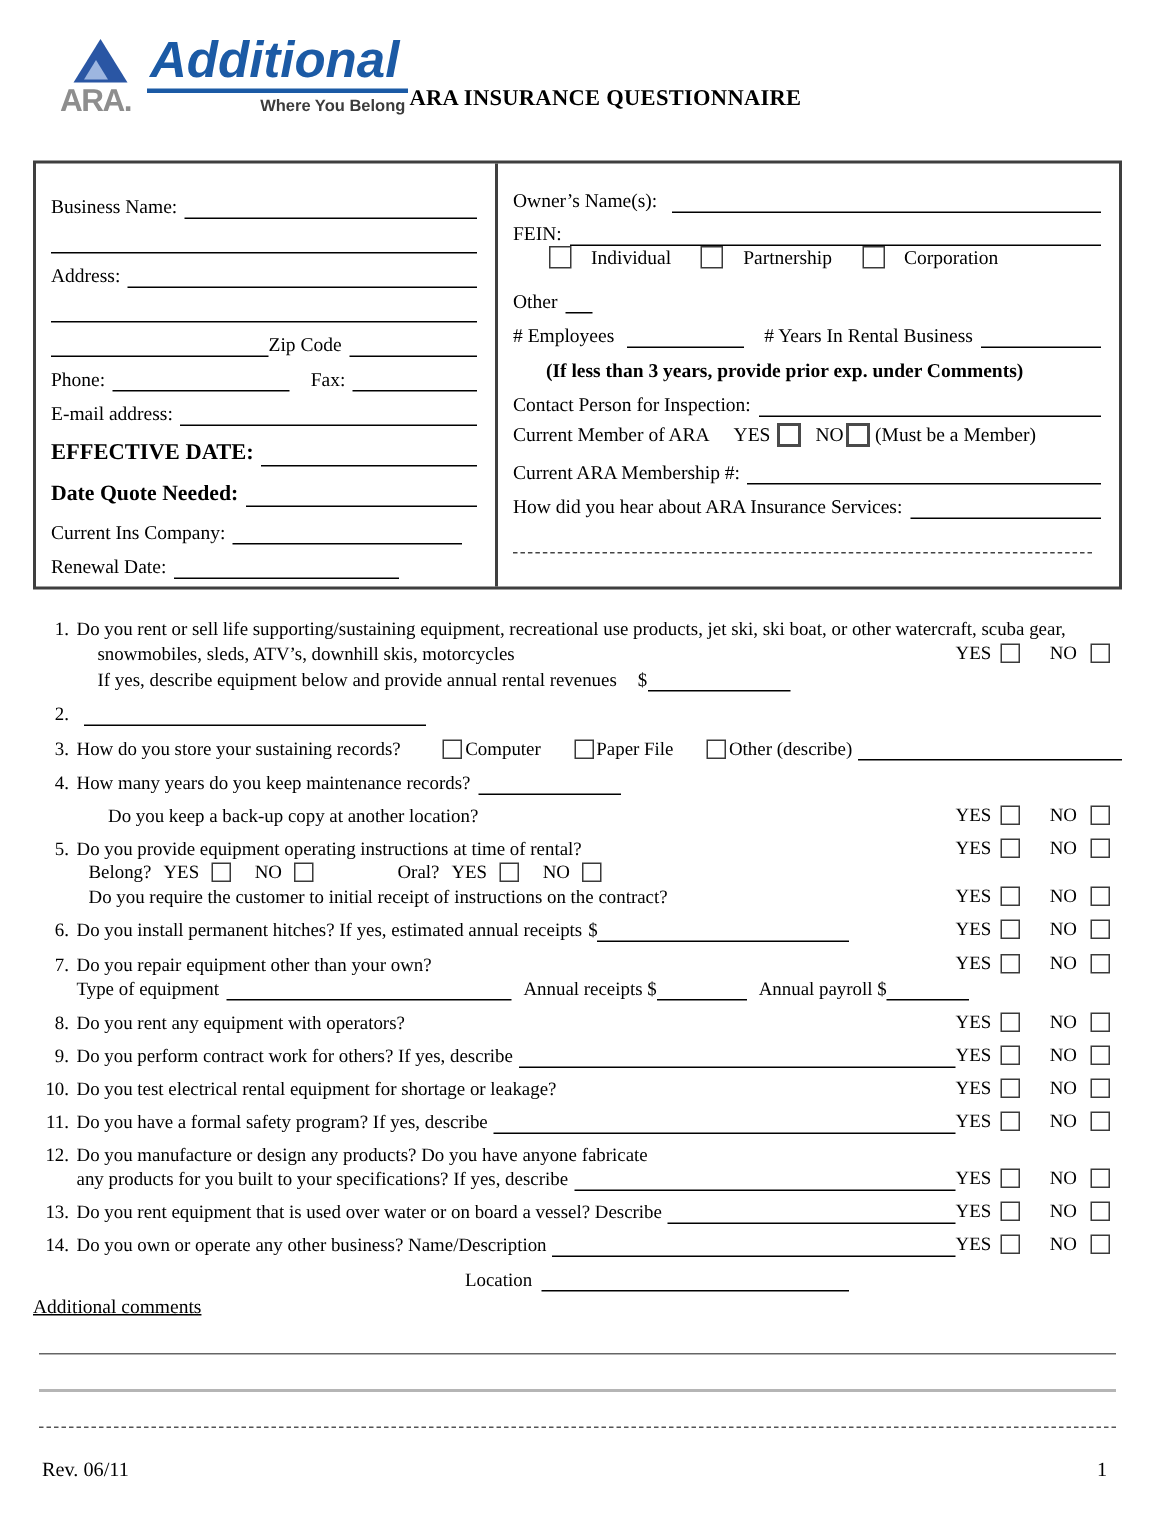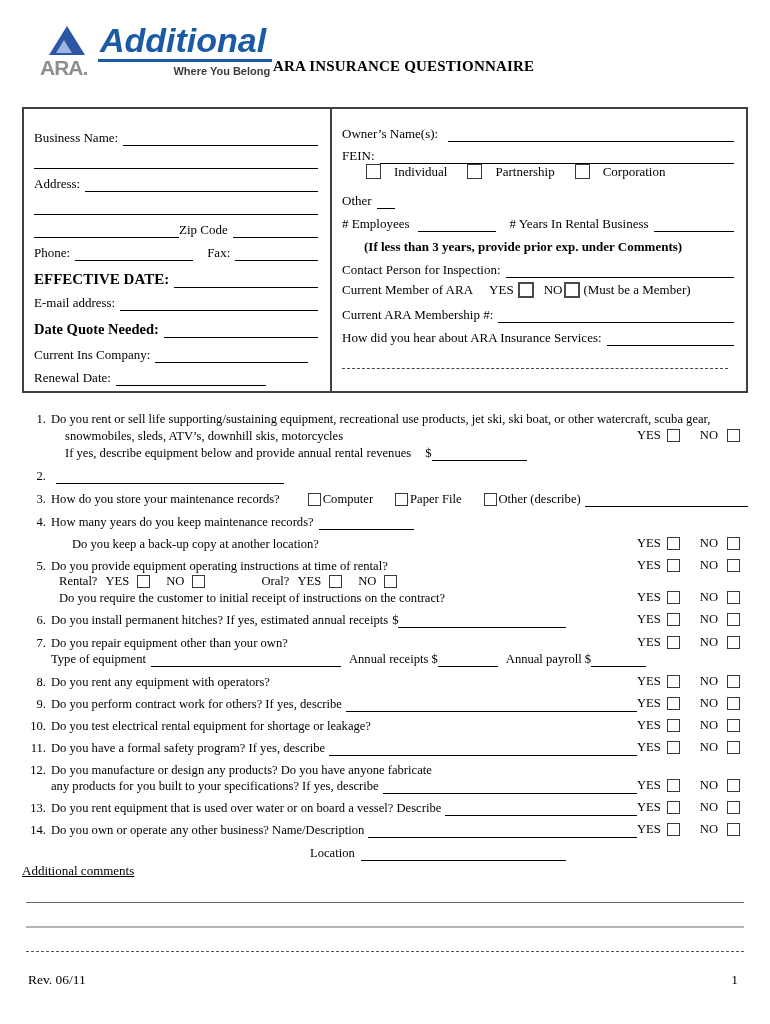--- a/index.html
+++ b/index.html
@@ -130,26 +130,26 @@
         <span class="lbl">Zip Code</span>
         <span class="fill fill-flex"></span>
       </div>
       <div class="frow">
         <span class="lbl">Phone:</span>
         <span class="fill" style="width:118px;margin-left:5px"></span>
         <span class="gap14"></span>
         <span class="lbl">Fax:</span>
         <span class="fill fill-flex"></span>
       </div>
+      <div class="frow">
+        <span class="lbl">E-mail address:</span>
+        <span class="fill fill-flex"></span>
+      </div>
       <div class="frow h27">
         <span class="lbl b fs15">EFFECTIVE DATE:</span>
-        <span class="fill fill-flex"></span>
-      </div>
-      <div class="frow">
-        <span class="lbl">E-mail address:</span>
         <span class="fill fill-flex"></span>
       </div>
       <div class="frow h27">
         <span class="lbl b fs14">Date Quote Needed:</span>
         <span class="fill fill-flex"></span>
       </div>
       <div class="frow h25">
         <span class="lbl">Current Ins Company:</span>
         <span class="fill fill-flex" style="margin-right:10px"></span>
       </div>
@@ -242,21 +242,21 @@
       <span class="qfill w90" style="margin-left:0"></span>
     </div>
 
     <div class="qrow h23q">
       <span class="qnum">2.</span>
       <span class="qfill w230"></span>
     </div>
 
     <div class="qrow h23q">
       <span class="qnum">3.</span>
-      <span class="qtext">How do you store your maintenance records?</span>
+      <span class="qtext">How do you store your sustaining records?</span>
       <span style="width:28px;flex:none"></span>
       <span class="cb optcb"></span>
       <span>Computer</span>
       <span style="width:22px;flex:none"></span>
       <span class="cb optcb"></span>
       <span>Paper File</span>
       <span style="width:22px;flex:none"></span>
       <span class="cb optcb"></span>
       <span>Other (describe)</span>
       <span class="qfill qfill-flex"></span>
@@ -285,21 +285,21 @@
       <span class="spacer"></span>
       <span class="yn">
         <span class="yes-l">YES</span>
         <span class="cb"></span>
         <span class="no-l">NO</span>
         <span class="cb"></span>
       </span>
     </div>
     <div class="qrow h15q">
       <span class="ind-c"></span>
-      <span class="qtext">Rental?</span>
+      <span class="qtext">Belong?</span>
       <span class="gap8"></span>
       <span>YES</span>
       <span class="gap8"></span>
       <span class="cb"></span>
       <span style="width:16px;flex:none"></span>
       <span>NO</span>
       <span class="gap8"></span>
       <span class="cb"></span>
       <span class="gap56"></span>
       <span class="qtext">Oral?</span>

